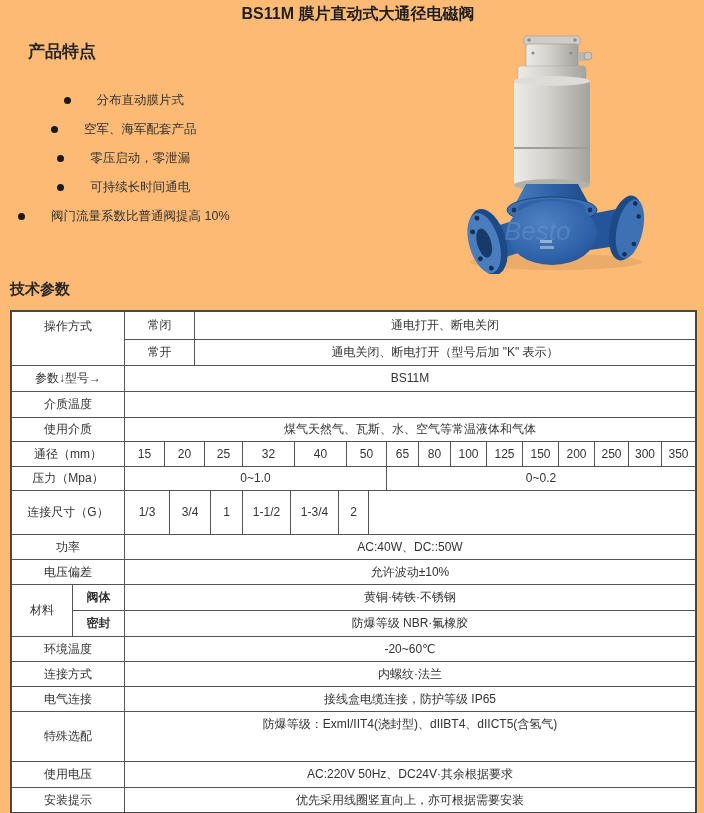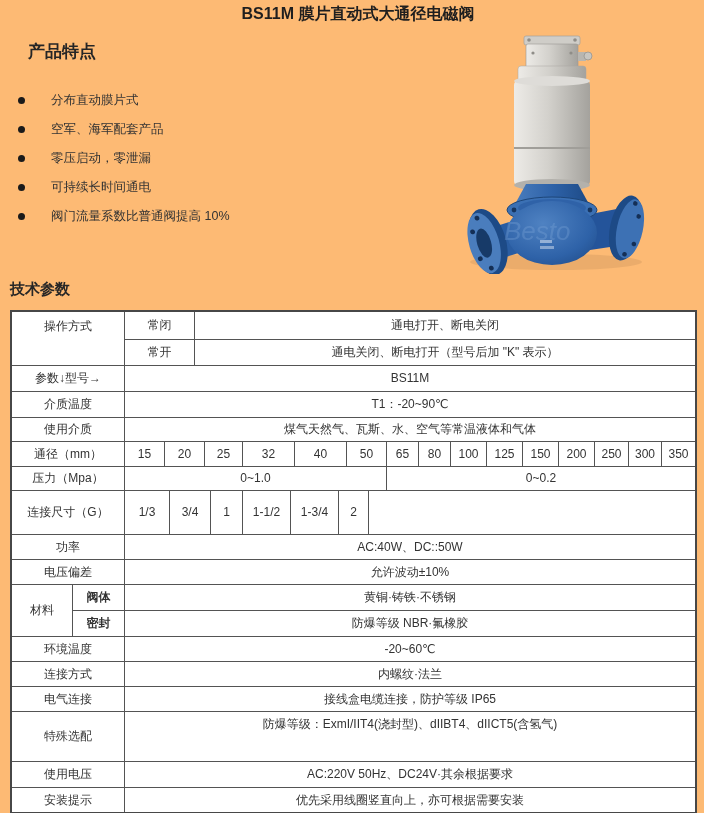--- a/index.html
+++ b/index.html
@@ -4,21 +4,21 @@
 <style>
   html,body{margin:0;padding:0;background:#fff;}
   .page{position:relative;width:704px;height:813px;background:#fdba74;overflow:hidden;
         font-family:"Liberation Sans","DejaVu Sans",sans-serif;color:#333;padding-left:12px;}
 
   .doc-title{position:absolute;top:4px;left:0;right:0;text-align:center;
              font-size:16px;font-weight:bold;color:#1f1f1f;}
 
   .features-h{position:absolute;left:28px;top:40px;font-size:17px;font-weight:bold;color:#262626;}
   .features{position:absolute;left:18px;top:86px;}
-  .feat{display:flex;align-items:center;height:29px;}
+  .feat{display:flex;align-items:center;height:29px;justify-content:center;}
   .dot{width:7px;height:7px;border-radius:50%;background:#1a1a1a;margin-right:26px;flex:none;}
   .feat-text{font-size:12.5px;color:#333;}
 
   .photo{position:absolute;left:452px;top:34px;width:210px;height:240px;}
 
   .specs-h{position:absolute;left:10px;top:280px;font-size:15px;font-weight:bold;color:#262626;}
 
   .spec-table{position:absolute;left:10px;top:310px;width:687px;
               border:2px solid #474747;font-size:12px;color:#333;background:#fff;
               box-sizing:border-box;}
@@ -175,21 +175,20 @@
       </div>
     </div>
 
     <div class="tr" style="height:26px">
       <div class="td lab">参数↓型号→</div>
       <div class="td val lastc">BS11M</div>
     </div>
 
     <div class="tr" style="height:26px">
       <div class="td lab">介质温度</div>
-      <div class="td val lastc">T1：-20~90℃</div>
     </div>
 
     <div class="tr" style="height:24px">
       <div class="td lab">使用介质</div>
       <div class="td val lastc">煤气天然气、瓦斯、水、空气等常温液体和气体</div>
     </div>
 
     <div class="tr" style="height:25px">
       <div class="td lab">通径（mm）</div>
       <div class="td dcell d0">15</div>

